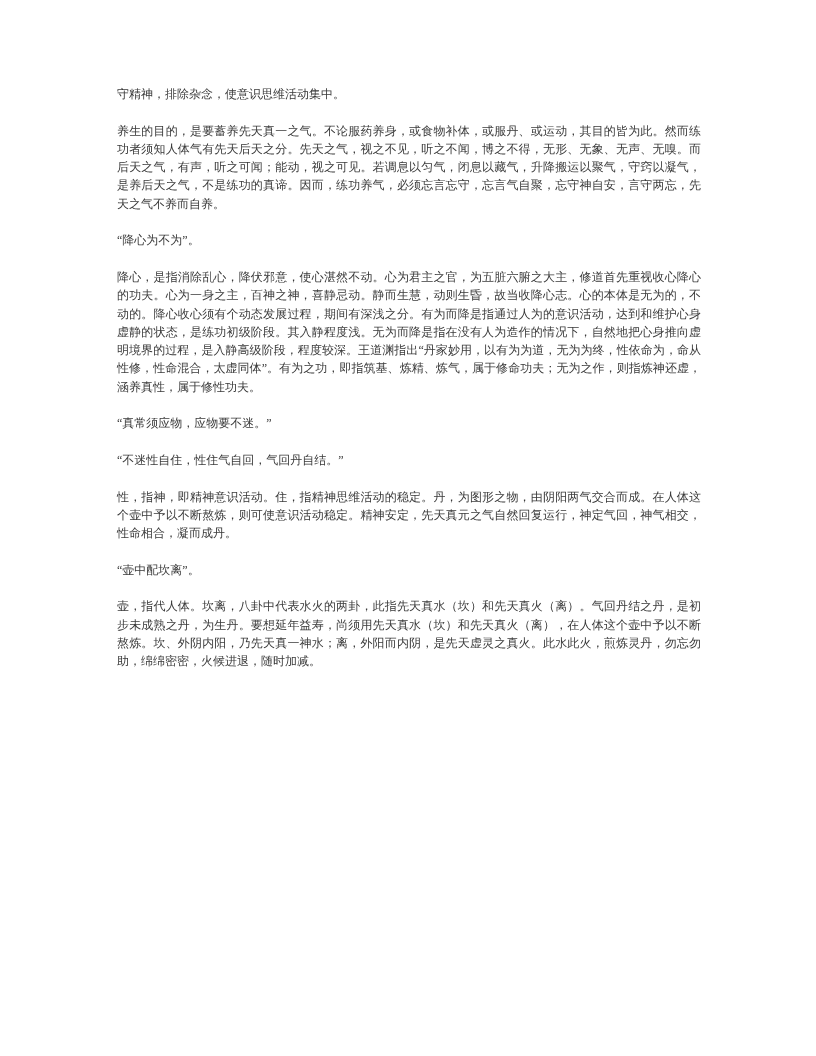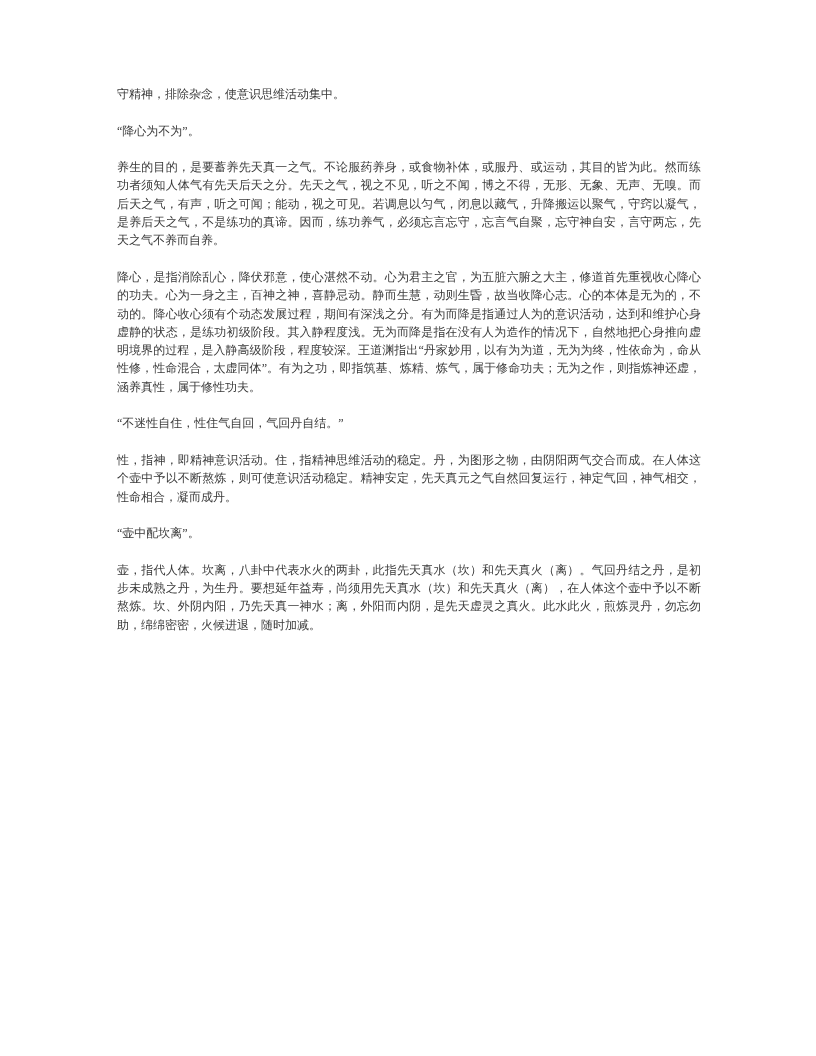--- a/index.html
+++ b/index.html
@@ -31,21 +31,22 @@
   .text-block:last-child {
     margin-bottom: 12px;
   }
 </style>
 </head>
 <body>
 
 <div class="page">
   <div id="content">
       <p class="text-block">守精神，排除杂念，使意识思维活动集中。</p>
+      <p class="text-block">养生的目的，是要蓄养先天真一之气。不论服药养身，或食物补体，或服丹、或运动，其目的皆为此。然而练功者须知人体气有先天后天之分。先天之气，视之不见，听之不闻，博之不得，无形、无象、无声、无嗅。而后天之气，有声，听之可闻；能动，视之可见。若调息以匀气，闭息以藏气，升降搬运以聚气，守窍以凝气，是养后天之气，不是练功的真谛。因而，练功养气，必须忘言忘守，忘言气自聚，忘守神自安，言守两忘，先天之气不养而自养。</p>
       <p class="text-block">“降心为不为”。</p>
-      <p class="text-block">养生的目的，是要蓄养先天真一之气。不论服药养身，或食物补体，或服丹、或运动，其目的皆为此。然而练功者须知人体气有先天后天之分。先天之气，视之不见，听之不闻，博之不得，无形、无象、无声、无嗅。而后天之气，有声，听之可闻；能动，视之可见。若调息以匀气，闭息以藏气，升降搬运以聚气，守窍以凝气，是养后天之气，不是练功的真谛。因而，练功养气，必须忘言忘守，忘言气自聚，忘守神自安，言守两忘，先天之气不养而自养。</p>
       <p class="text-block">降心，是指消除乱心，降伏邪意，使心湛然不动。心为君主之官，为五脏六腑之大主，修道首先重视收心降心的功夫。心为一身之主，百神之神，喜静忌动。静而生慧，动则生昏，故当收降心志。心的本体是无为的，不动的。降心收心须有个动态发展过程，期间有深浅之分。有为而降是指通过人为的意识活动，达到和维护心身虚静的状态，是练功初级阶段。其入静程度浅。无为而降是指在没有人为造作的情况下，自然地把心身推向虚明境界的过程，是入静高级阶段，程度较深。王道渊指出“丹家妙用，以有为为道，无为为终，性依命为，命从性修，性命混合，太虚同体”。有为之功，即指筑基、炼精、炼气，属于修命功夫；无为之作，则指炼神还虚，涵养真性，属于修性功夫。</p>
+      <p class="text-block">“真常须应物，应物要不迷。”</p>
       <p class="text-block">“不迷性自住，性住气自回，气回丹自结。”</p>
       <p class="text-block">性，指神，即精神意识活动。住，指精神思维活动的稳定。丹，为图形之物，由阴阳两气交合而成。在人体这个壶中予以不断熬炼，则可使意识活动稳定。精神安定，先天真元之气自然回复运行，神定气回，神气相交，性命相合，凝而成丹。</p>
       <p class="text-block">“壶中配坎离”。</p>
       <p class="text-block">壶，指代人体。坎离，八卦中代表水火的两卦，此指先天真水（坎）和先天真火（离）。气回丹结之丹，是初步未成熟之丹，为生丹。要想延年益寿，尚须用先天真水（坎）和先天真火（离），在人体这个壶中予以不断熬炼。坎、外阴内阳，乃先天真一神水；离，外阳而内阴，是先天虚灵之真火。此水此火，煎炼灵丹，勿忘勿助，绵绵密密，火候进退，随时加减。</p>
     </div>
 </div>
 
 </body></html>

